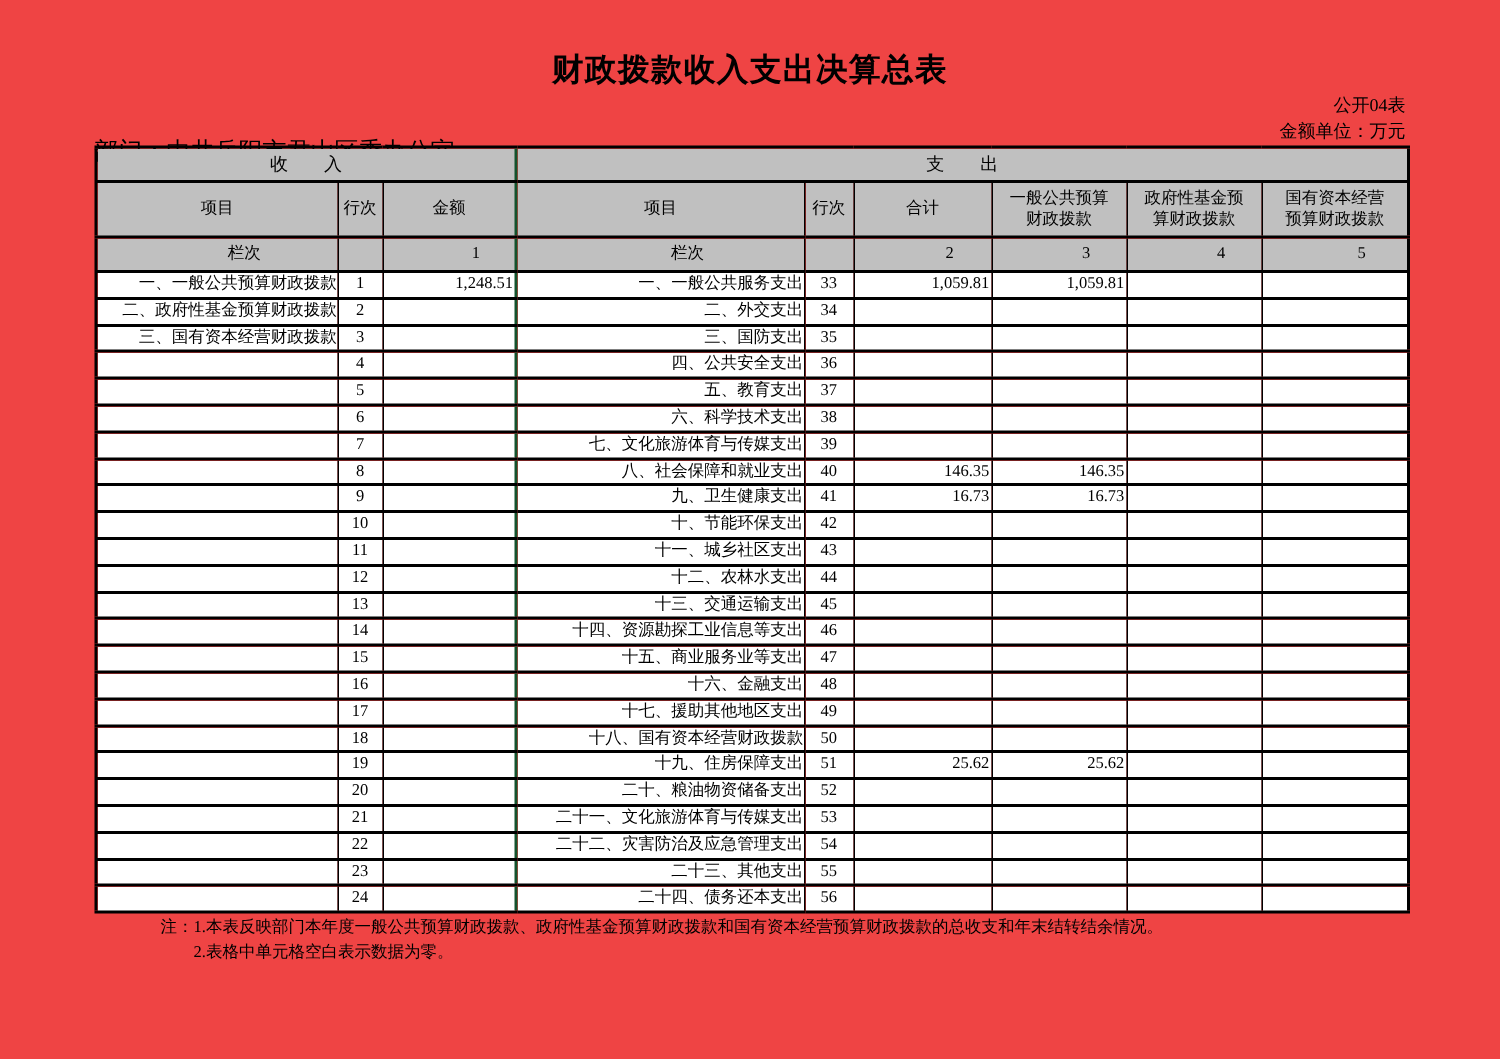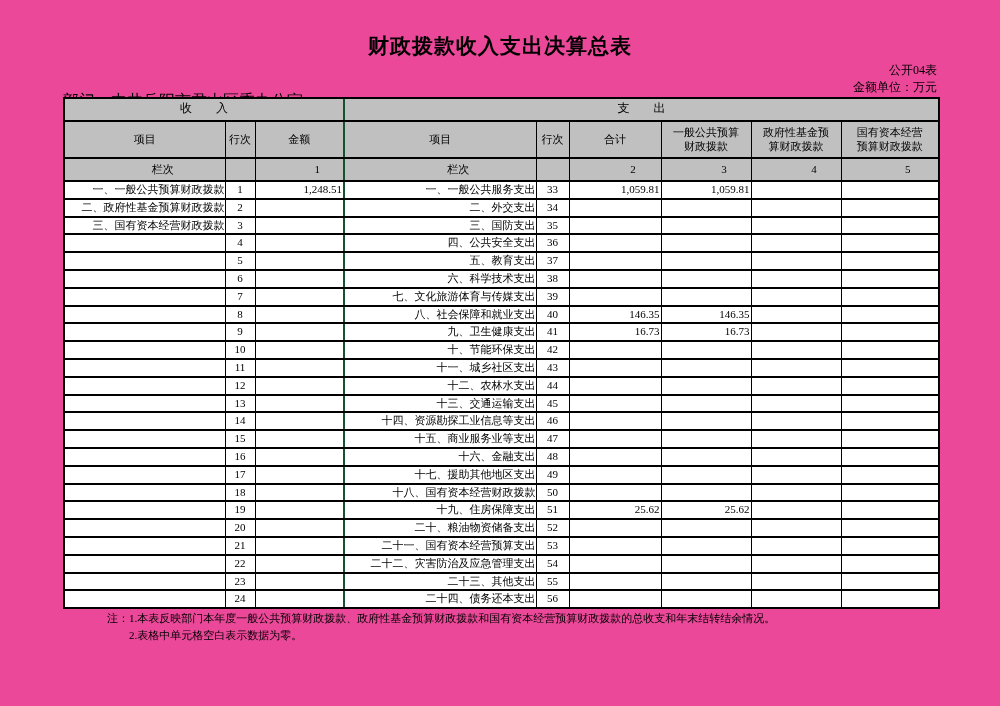--- a/index.html
+++ b/index.html
@@ -8,21 +8,21 @@
     font-family: "Liberation Serif", "DejaVu Serif", serif;
     color: #000;
     width: 1000px;
     height: 706px;
     position: relative;
   }
   .sheet {
     position: relative;
     width: 1000px;
     height: 706px;
-    background: #ec4899;
+    background: #ef4444;
     overflow: hidden;
   }
   .title {
     position: absolute;
     top: 32px;
     left: 0;
     width: 100%;
     text-align: center;
     font-size: 21px;
     font-weight: bold;
@@ -65,21 +65,21 @@
     overflow: hidden;
     white-space: nowrap;
   }
   table.budget td.sec { border-left: 2px solid #14532d; }
   thead td.hdr {
     background: #c0c0c0;
     text-align: center;
     white-space: pre-line;
     vertical-align: middle;
   }
-  tr.sec-row td { height: 23px; font-size: 12px; font-family: Liberation Mono, monospace; }
+  tr.sec-row td { height: 23px; font-size: 12px; }
   tr.head-row td { height: 37px; }
   tr.index-row td { height: 23px; padding-left: 36px; }
   tbody td { height: 17.8px; background: #ffffff; vertical-align: middle; }
   td.a-left   { text-align: right;  padding-left: 5px; }
   td.a-center { text-align: center; }
   td.a-right  { text-align: right; padding-right: 1px; }
   .notes {
     position: absolute;
     left: 63px;
     top: 610px;
@@ -360,21 +360,21 @@
           <td class="a-center">52</td>
           <td class="a-right"></td>
           <td class="a-right"></td>
           <td class="a-right"></td>
           <td class="a-right"></td>
         </tr>
         <tr>
           <td class="a-left"></td>
           <td class="a-center">21</td>
           <td class="a-right"></td>
-          <td class="a-left sec">二十一、国有资本经营预算支出</td>
+          <td class="a-left sec">二十一、文化旅游体育与传媒支出</td>
           <td class="a-center">53</td>
           <td class="a-right"></td>
           <td class="a-right"></td>
           <td class="a-right"></td>
           <td class="a-right"></td>
         </tr>
         <tr>
           <td class="a-left"></td>
           <td class="a-center">22</td>
           <td class="a-right"></td>

